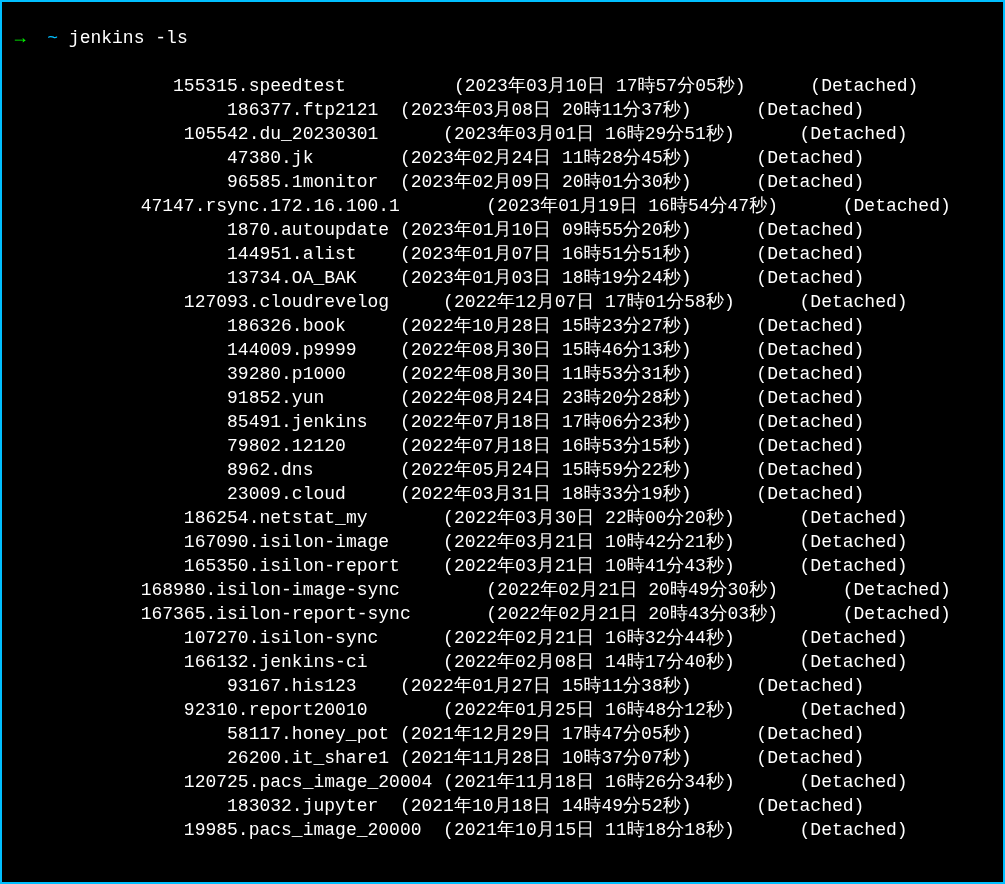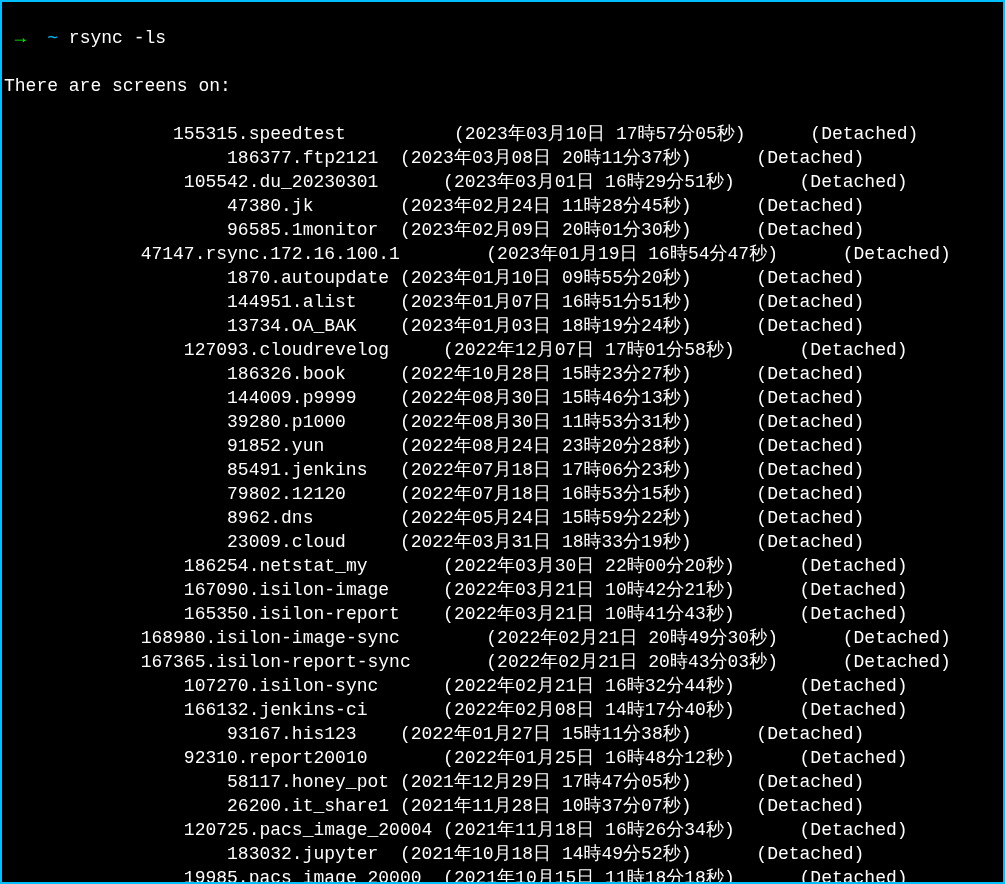--- a/index.html
+++ b/index.html
@@ -22,18 +22,17 @@
   .prompt-arrow { color: #00ff00; }
   .prompt-tilde { color: #00bfff; }
   .cmd { color: #fff; }
   .line { display: block; }
   .session-row { display: block; padding-left: 0; text-align: center; }
 </style>
 </head>
 <body>
 
 <div class="terminal">
-<span class="line"> <span class="prompt-arrow">→</span>  <span class="prompt-tilde">~</span> <span class="cmd">rsync -ls</span></span>
-<span class="line">There are screens on:</span>
+<span class="line"> <span class="prompt-arrow">→</span>  <span class="prompt-tilde">~</span> <span class="cmd">jenkins -ls</span></span>
 <div id="sessions"><span class="session-row">        155315.speedtest          (2023年03月10日 17時57分05秒)      (Detached)</span><span class="session-row">        186377.ftp2121  (2023年03月08日 20時11分37秒)      (Detached)</span><span class="session-row">        105542.du_20230301      (2023年03月01日 16時29分51秒)      (Detached)</span><span class="session-row">        47380.jk        (2023年02月24日 11時28分45秒)      (Detached)</span><span class="session-row">        96585.1monitor  (2023年02月09日 20時01分30秒)      (Detached)</span><span class="session-row">        47147.rsync.172.16.100.1        (2023年01月19日 16時54分47秒)      (Detached)</span><span class="session-row">        1870.autoupdate (2023年01月10日 09時55分20秒)      (Detached)</span><span class="session-row">        144951.alist    (2023年01月07日 16時51分51秒)      (Detached)</span><span class="session-row">        13734.OA_BAK    (2023年01月03日 18時19分24秒)      (Detached)</span><span class="session-row">        127093.cloudrevelog     (2022年12月07日 17時01分58秒)      (Detached)</span><span class="session-row">        186326.book     (2022年10月28日 15時23分27秒)      (Detached)</span><span class="session-row">        144009.p9999    (2022年08月30日 15時46分13秒)      (Detached)</span><span class="session-row">        39280.p1000     (2022年08月30日 11時53分31秒)      (Detached)</span><span class="session-row">        91852.yun       (2022年08月24日 23時20分28秒)      (Detached)</span><span class="session-row">        85491.jenkins   (2022年07月18日 17時06分23秒)      (Detached)</span><span class="session-row">        79802.12120     (2022年07月18日 16時53分15秒)      (Detached)</span><span class="session-row">        8962.dns        (2022年05月24日 15時59分22秒)      (Detached)</span><span class="session-row">        23009.cloud     (2022年03月31日 18時33分19秒)      (Detached)</span><span class="session-row">        186254.netstat_my       (2022年03月30日 22時00分20秒)      (Detached)</span><span class="session-row">        167090.isilon-image     (2022年03月21日 10時42分21秒)      (Detached)</span><span class="session-row">        165350.isilon-report    (2022年03月21日 10時41分43秒)      (Detached)</span><span class="session-row">        168980.isilon-image-sync        (2022年02月21日 20時49分30秒)      (Detached)</span><span class="session-row">        167365.isilon-report-sync       (2022年02月21日 20時43分03秒)      (Detached)</span><span class="session-row">        107270.isilon-sync      (2022年02月21日 16時32分44秒)      (Detached)</span><span class="session-row">        166132.jenkins-ci       (2022年02月08日 14時17分40秒)      (Detached)</span><span class="session-row">        93167.his123    (2022年01月27日 15時11分38秒)      (Detached)</span><span class="session-row">        92310.report20010       (2022年01月25日 16時48分12秒)      (Detached)</span><span class="session-row">        58117.honey_pot (2021年12月29日 17時47分05秒)      (Detached)</span><span class="session-row">        26200.it_share1 (2021年11月28日 10時37分07秒)      (Detached)</span><span class="session-row">        120725.pacs_image_20004 (2021年11月18日 16時26分34秒)      (Detached)</span><span class="session-row">        183032.jupyter  (2021年10月18日 14時49分52秒)      (Detached)</span><span class="session-row">        19985.pacs_image_20000  (2021年10月15日 11時18分18秒)      (Detached)</span></div>
 
 
 </div>
 
 </body></html>

